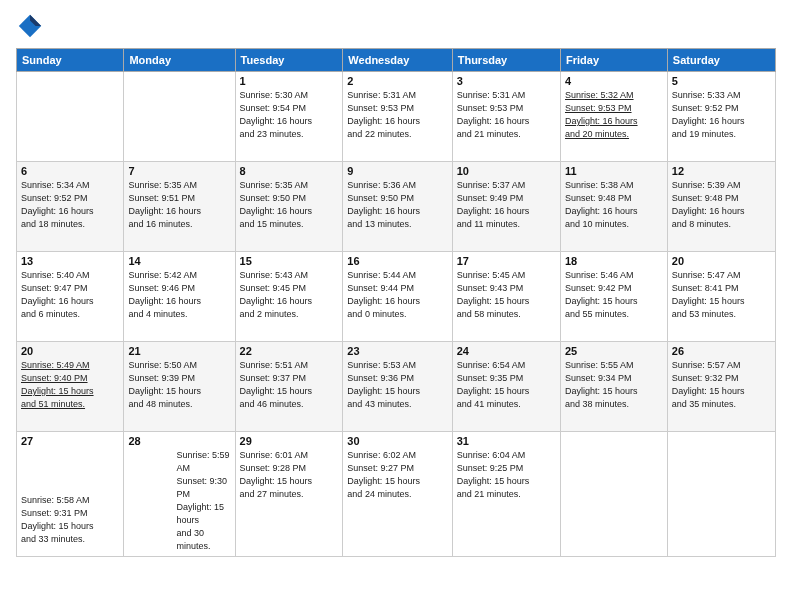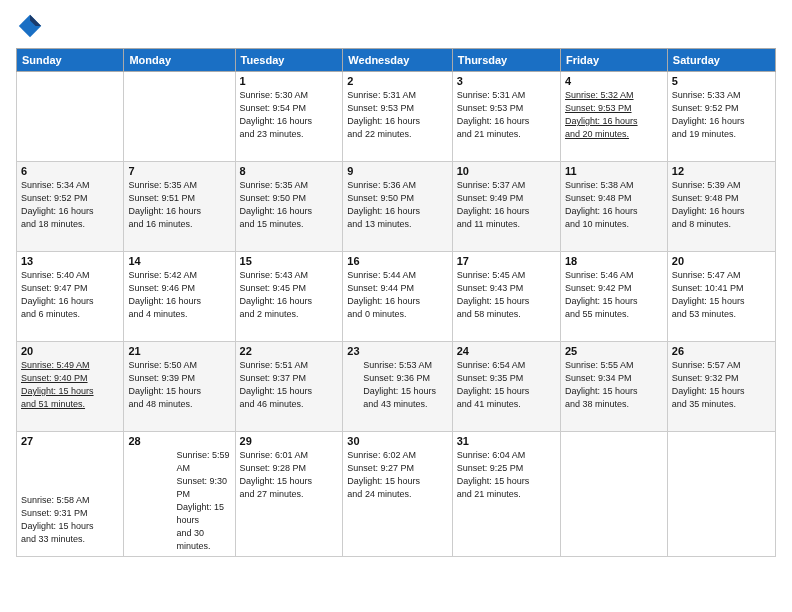--- a/index.html
+++ b/index.html
@@ -261,21 +261,21 @@
           <td>
             <span class="day-num">18</span>
             <div class="day-info" style="white-space: pre-line;">Sunrise: 5:46 AM
 Sunset: 9:42 PM
 Daylight: 15 hours
 and 55 minutes.</div>
           </td>
           <td>
             <span class="day-num">20</span>
             <div class="day-info" style="white-space: pre-line;">Sunrise: 5:47 AM
-Sunset: 10:41 PM
+Sunset: 8:41 PM
 Daylight: 15 hours
 and 53 minutes.</div>
           </td>
         </tr>
         <tr>
           <td>
             <span class="day-num">20</span>
             <div class="day-info" style="white-space: pre-line; text-decoration: underline;">Sunrise: 5:49 AM
 Sunset: 9:40 PM
 Daylight: 15 hours
@@ -290,21 +290,21 @@
           </td>
           <td>
             <span class="day-num">22</span>
             <div class="day-info" style="white-space: pre-line;">Sunrise: 5:51 AM
 Sunset: 9:37 PM
 Daylight: 15 hours
 and 46 minutes.</div>
           </td>
           <td>
             <span class="day-num">23</span>
-            <div class="day-info" style="white-space: pre-line; margin-left: 16px;">Sunrise: 5:53 AM
+            <div class="day-info" style="white-space: pre-line;">Sunrise: 5:53 AM
 Sunset: 9:36 PM
 Daylight: 15 hours
 and 43 minutes.</div>
           </td>
           <td>
             <span class="day-num">24</span>
             <div class="day-info" style="white-space: pre-line;">Sunrise: 6:54 AM
 Sunset: 9:35 PM
 Daylight: 15 hours
 and 41 minutes.</div>

